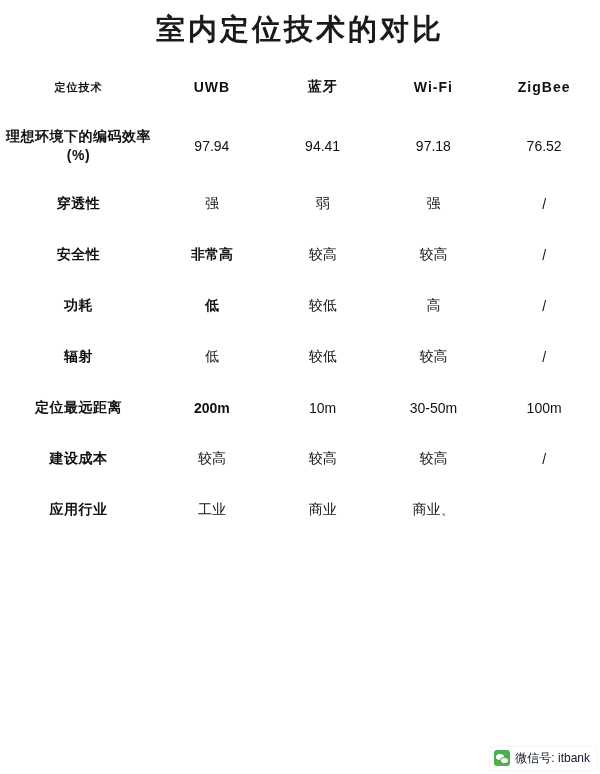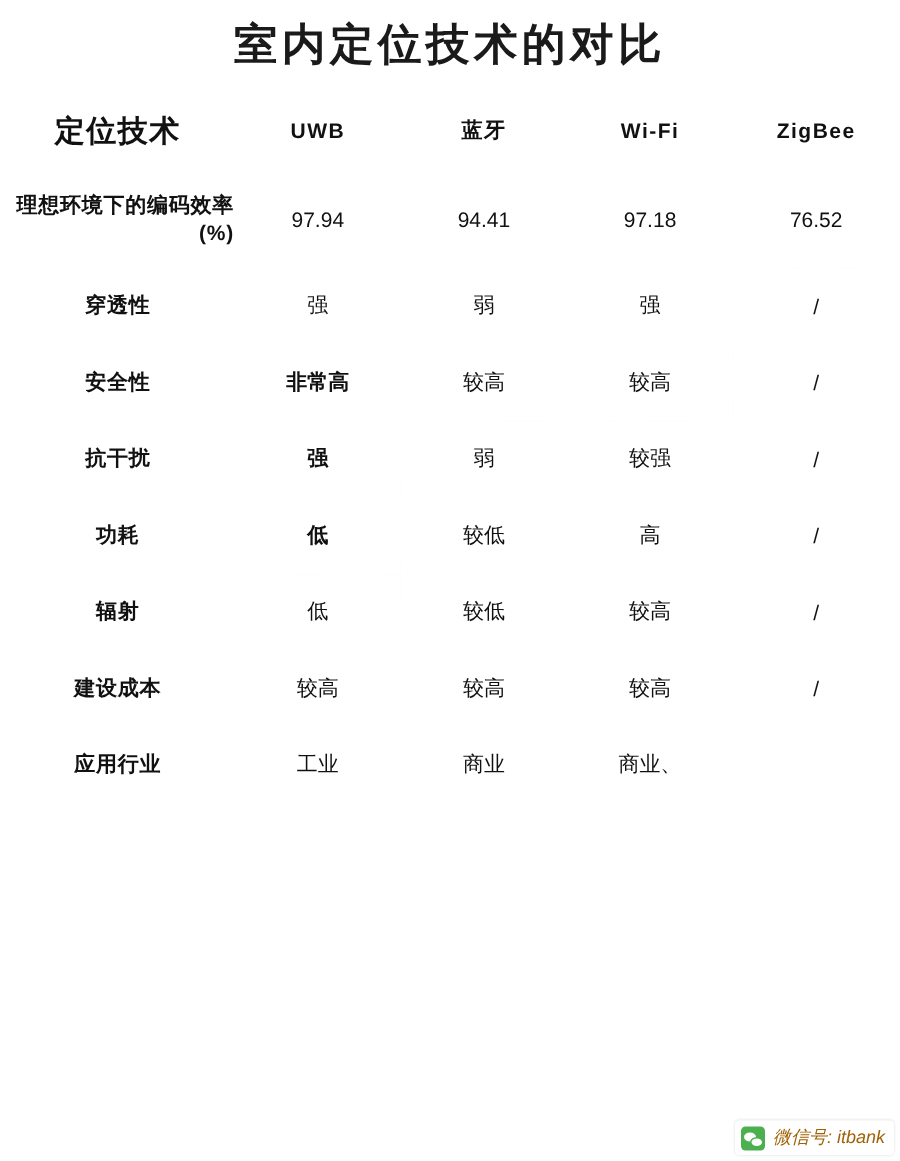--- a/index.html
+++ b/index.html
@@ -112,27 +112,26 @@
 
   
   .wechat-badge {
     position: absolute;
     right: 4px;
     bottom: 4px;
     z-index: 5;
     background: rgba(255,255,255,0.92);
     border-radius: 3px;
     display: flex;
-    align-items: center;
+    align-items: flex-start;
     gap: 5px;
     padding: 3px 6px 3px 4px;
     font-size: 12px;
-    color: #a16207;
+    color: #0f172a;
     box-shadow: 0 0 2px rgba(0,0,0,0.15);
-    font-style: italic;
   }
   .wechat-icon {
     width: 16px;
     height: 16px;
     border-radius: 3px;
     background: #4caf50;
     display: inline-block;
     position: relative;
   }
   .wechat-icon::before {
@@ -158,32 +157,32 @@
 
 <div class="page">
 
   <div class="watermark">IT BANK</div>
 
   <div class="title">室内定位技术的对比</div>
 
   <table class="cmp">
     <tbody>
       <tr class="head">
-        <th class="rowhead colhead" style="font-size:20px;margin-left:24px;">定位技术</th>
+        <th class="rowhead colhead" style="font-size:11px;margin-left:24px;">定位技术</th>
         <th class="colhead">UWB</th>
         <th class="colhead">蓝牙</th>
         <th class="colhead">Wi-Fi</th>
         <th class="colhead">ZigBee</th>
       </tr>
 
 
 
 
       <tr style="height:64px;">
-        <td class="rowhead two-line" style="height:64px;text-align:right;">理想环境下的编码效率(%)</td>
+        <td class="rowhead two-line" style="height:64px;">理想环境下的编码效率(%)</td>
         <td class="val">97.94</td>
         <td class="val">94.41</td>
         <td class="val">97.18</td>
         <td class="val">76.52</td>
       </tr>
 
 
       <tr>
         <td class="rowhead">穿透性</td>
         <td class="val">强</td>
@@ -193,44 +192,44 @@
       </tr>
 
       <tr>
         <td class="rowhead">安全性</td>
         <td class="val hl">非常高</td>
         <td class="val">较高</td>
         <td class="val">较高</td>
         <td class="val">/</td>
       </tr>
 
-      <tr>
-        <td class="rowhead">抗干扰</td>
-        <td class="val hl">强</td>
-        <td class="val">弱</td>
-        <td class="val">较强</td>
-        <td class="val">/</td>
-      </tr>
 
       <tr>
         <td class="rowhead">功耗</td>
         <td class="val hl">低</td>
         <td class="val">较低</td>
         <td class="val">高</td>
         <td class="val">/</td>
       </tr>
 
       <tr>
         <td class="rowhead">辐射</td>
         <td class="val">低</td>
         <td class="val">较低</td>
         <td class="val">较高</td>
         <td class="val">/</td>
       </tr>
 
+      <tr>
+        <td class="rowhead">定位最远距离</td>
+        <td class="val hl">200m</td>
+        <td class="val">10m</td>
+        <td class="val">30-50m</td>
+        <td class="val">100m</td>
+      </tr>
 
       <tr>
         <td class="rowhead">建设成本</td>
         <td class="val">较高</td>
         <td class="val">较高</td>
         <td class="val">较高</td>
         <td class="val">/</td>
       </tr>
 
       <tr>

